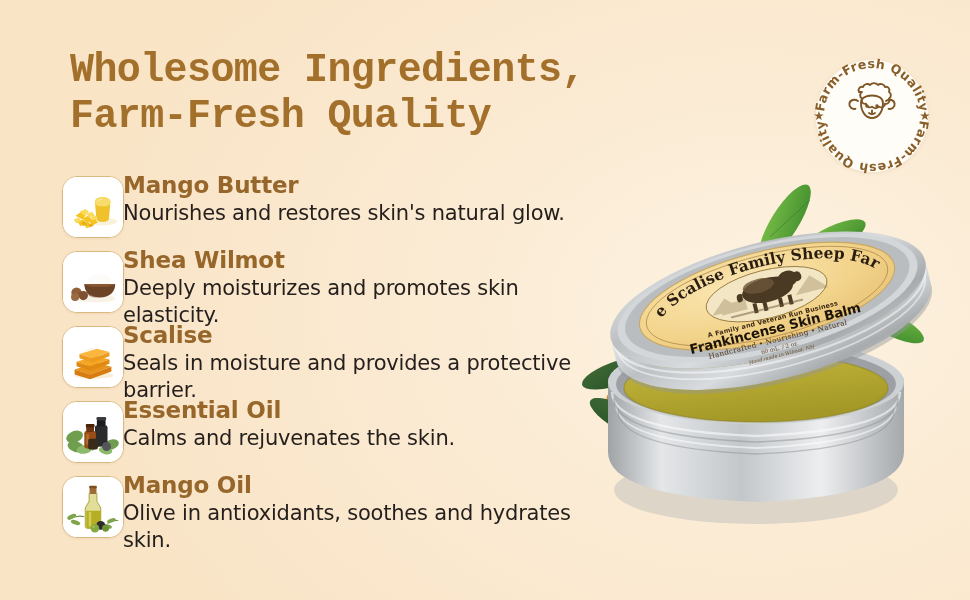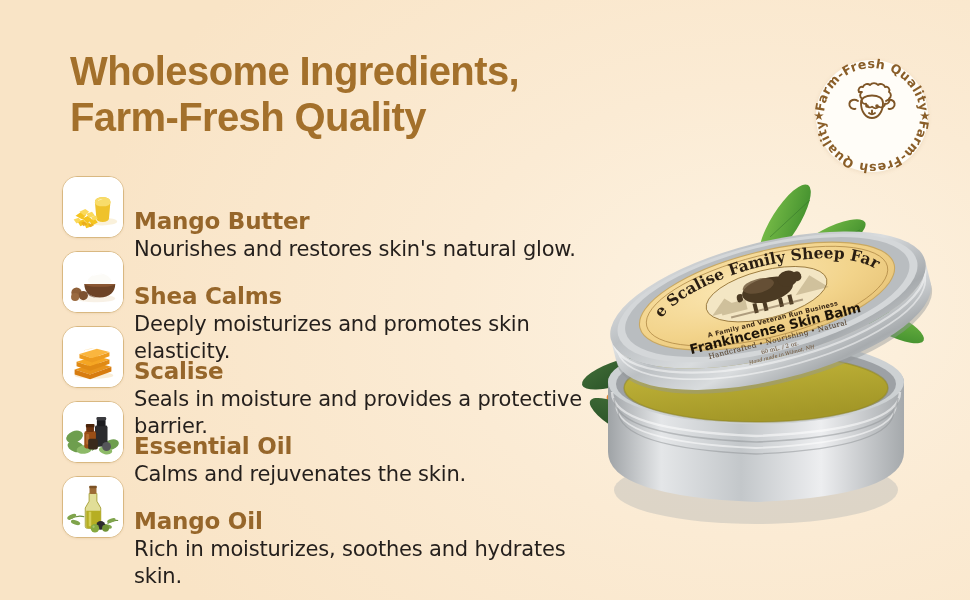--- a/index.html
+++ b/index.html
@@ -11,35 +11,35 @@
       linear-gradient(135deg,#FDF1DF 0%, #FBE9CF 55%, #F8E2C2 100%);
     position:relative;
   }
   #stage { position:absolute; inset:0; }
 
   
   .headline {
     position:absolute; left:70px; top:48px; width:600px;
     font-size:40px; line-height:1.16; font-weight:800;
     letter-spacing:-0.6px; color:#A3702B;
-    font-family:Liberation Sans, sans-serif;
+    font-family:Liberation Mono, monospace;
   }
   .headline .l2 { display:block; }
 
   
   .list { position:absolute; left:62px; top:174px; width:560px; }
   .row { position:relative; height:75px; }
   .icon-card {
     position:absolute; left:0; top:2px; width:62px; height:62px;
     background:#FFFFFF; border:1.6px solid #D9B881; border-radius:15px;
     box-shadow:0 1px 2px rgba(150,110,50,.10);
     overflow:hidden;
   }
   .icon-card svg { display:block; width:100%; height:100%; }
-  .row-text { position:absolute; left:72px; top:-2px; width:480px;margin-top:36px; }
+  .row-text { position:absolute; left:61px; top:-2px; width:480px; }
   .row-title {
     font-size:23px; font-weight:800; color:#96662A; letter-spacing:-0.2px;
     line-height:1.18; font-family:"DejaVu Sans", sans-serif;
   }
   .row-desc {
     font-size:21px; color:#241F1C; line-height:1.3; margin-top:1px;
     font-family:"DejaVu Sans", sans-serif; letter-spacing:-0.2px;
   }
 
   
@@ -120,21 +120,21 @@
           <path d="M22 33h32c0 8-6 14-16 14S22 41 22 33z" fill="#6D4326"></path>
           <path d="M22 33h32c0 1.6-7.2 3-16 3s-16-1.4-16-3z" fill="#8A5733"></path>
           <path d="M26 41c1.6 3.4 5 5.6 9 5.9-5.4.4-9.6-2.2-11-5.9z" fill="#5A3520" opacity=".6"></path>
           <circle cx="14" cy="42" r="5.4" fill="#8E5F38"></circle>
           <circle cx="21" cy="45" r="4.8" fill="#7E5230"></circle>
           <circle cx="12.5" cy="46.5" r="4.2" fill="#9A6A40"></circle>
           <path d="M12 39.5c1.4-.8 3-.8 4.2 0-1.4-.2-2.8-.1-4.2 0z" fill="#C49B6E" opacity=".7"></path>
         </svg>
       </div>
       <div class="row-text">
-        <div class="row-title">Shea Calms</div>
+        <div class="row-title">Shea Wilmot</div>
         <div class="row-desc">Deeply moisturizes and promotes skin elasticity.</div>
       </div>
     </div>
 
     <div class="row">
       <div class="icon-card">
         <svg viewBox="0 0 62 62">
           <rect width="62" height="62" fill="#fff"></rect>
           <ellipse cx="32" cy="50" rx="20" ry="3.5" fill="#F3DCAF" opacity=".5"></ellipse>
           <g>
@@ -210,21 +210,21 @@
           <rect x="27.4" y="10.5" width="7.2" height="7" rx="1.4" fill="#9C6B36"></rect>
           <rect x="27" y="9" width="8" height="2.6" rx="1" fill="#7C5225"></rect>
           <circle cx="39" cy="50" r="4.6" fill="#2C2A2E"></circle>
           <circle cx="33" cy="53" r="4.4" fill="#86A93E"></circle>
           <circle cx="44" cy="53" r="3.6" fill="#6F9235"></circle>
           <circle cx="31.6" cy="51.4" r="1.2" fill="#B8CE7A" opacity=".7"></circle>
         </svg>
       </div>
       <div class="row-text">
         <div class="row-title">Mango Oil</div>
-        <div class="row-desc">Rich in moisturizes, soothes and hydrates skin.</div>
+        <div class="row-desc">Olive in antioxidants, soothes and hydrates skin.</div>
       </div>
     </div>
 
   </div>
 
   <div class="badge">
     <div class="badge-disc"></div>
     <svg viewBox="0 0 132 132">
       <defs>
         <path id="arcTop" d="M66,66 m-48,0 a48,48 0 0 1 96,0" fill="none"></path>

